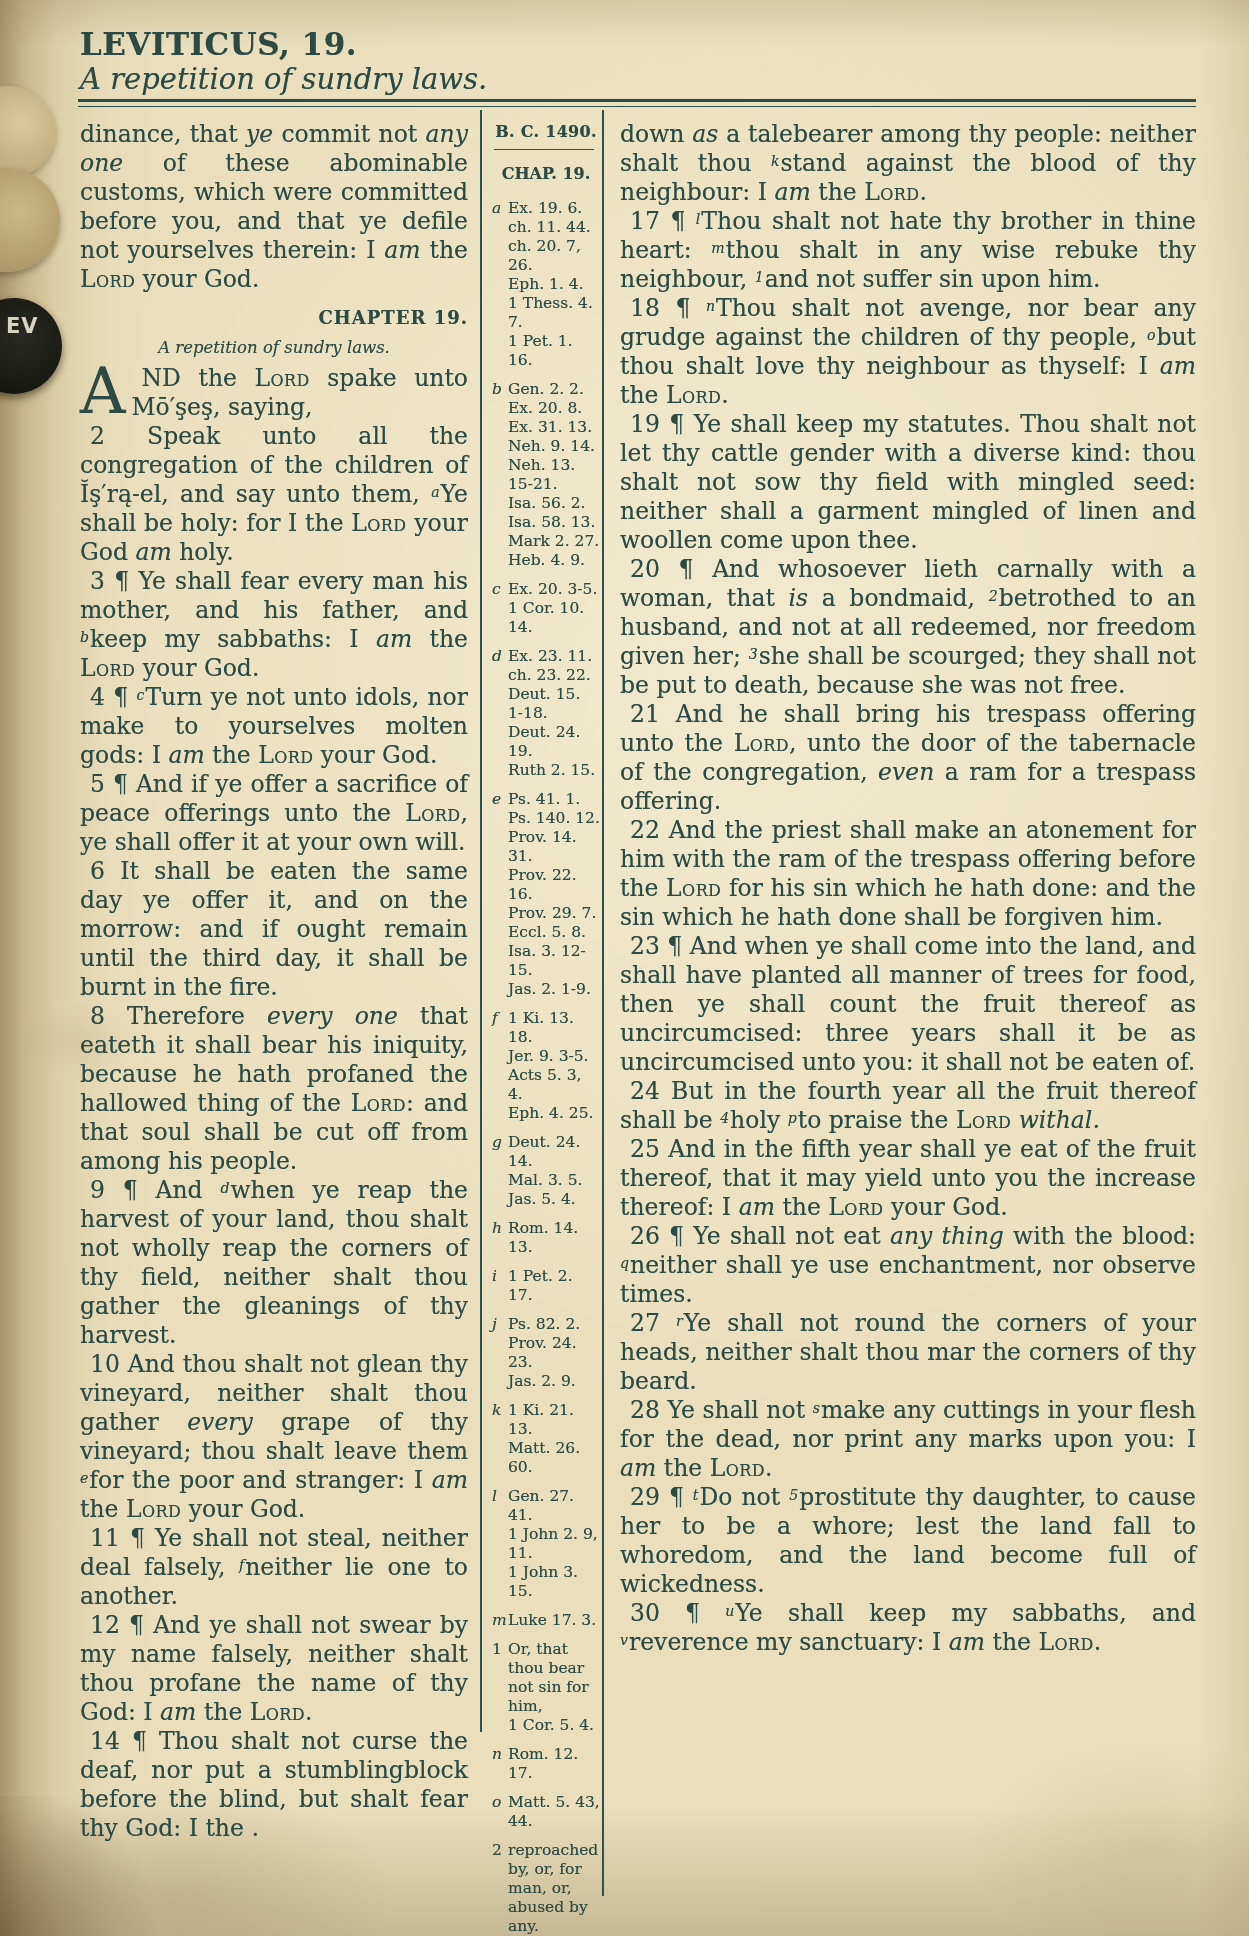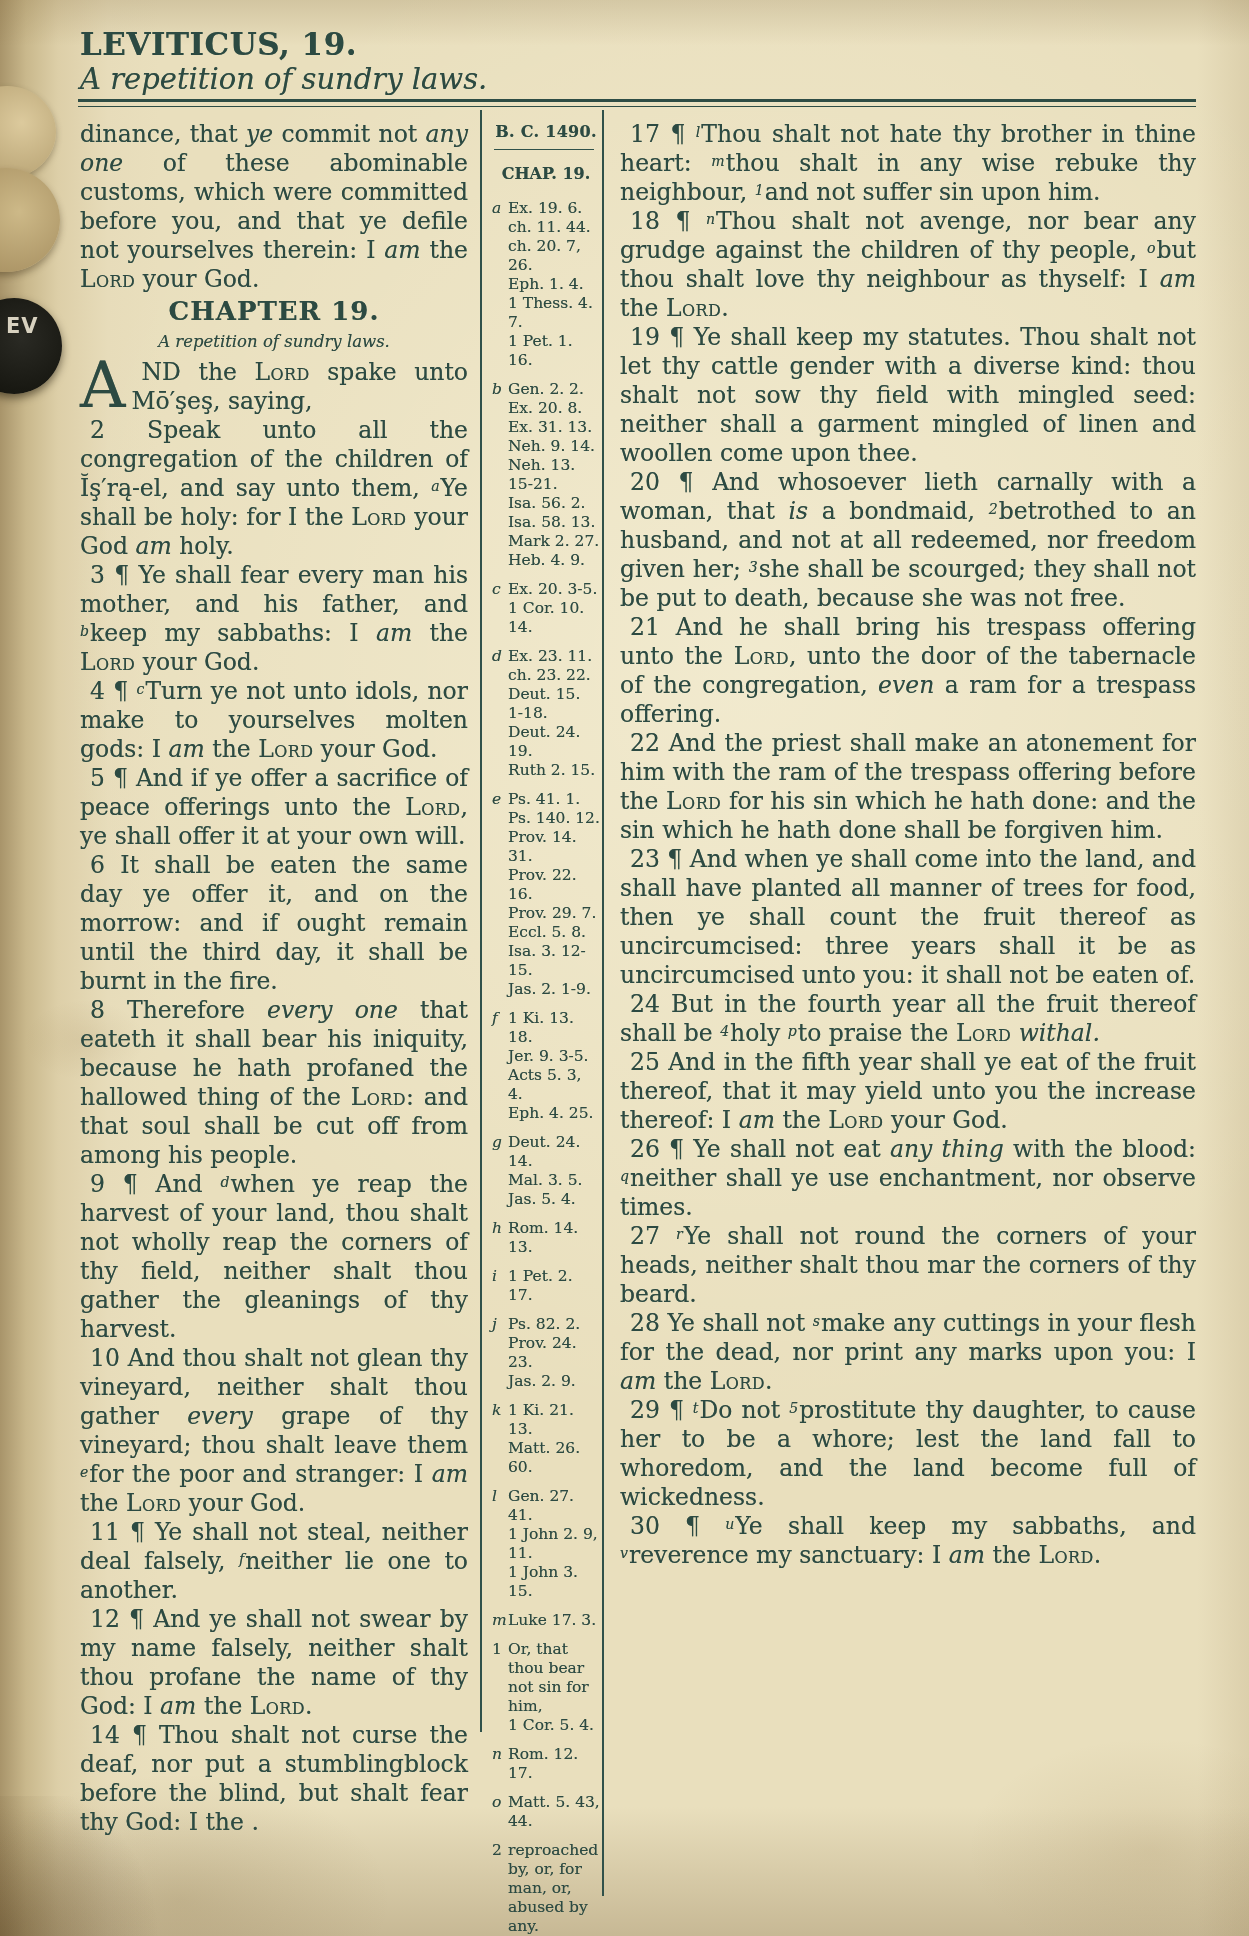--- a/index.html
+++ b/index.html
@@ -57,21 +57,21 @@
 
   .txtcol{font-size:23.5px;line-height:29px;text-align:justify;}
   .col-left{padding:6px 12px 0 2px;}
   .col-right{padding:6px 0 0 16px;}
   .verse{margin:0;text-indent:10px;}
   .verse.flush{text-indent:0;}
   em{font-style:italic;}
   .lord{font-variant:small-caps;letter-spacing:.4px;}
   .vsup{font-size:60%;font-style:italic;vertical-align:5px;line-height:0;margin-right:1px;}
   .dropcap{float:left;font-size:63px;line-height:49px;padding:3px 6px 0 0;text-indent:0;}
-  .chap-heading{text-align:center;font-size:26px;font-weight:bold;letter-spacing:1px;margin-top:3px;text-indent:0;}
+  .chap-heading{text-align:right;font-size:18px;font-weight:bold;letter-spacing:1px;margin-top:9px;text-indent:0;}
   .chap-subtitle{text-align:center;font-style:italic;font-size:16.5px;margin:1px 0 2px;text-indent:0;}
 
   .refcol{padding:8px 4px 0 12px;font-size:15.5px;line-height:19px;text-align:left;}
   .bc{text-align:center;font-weight:bold;font-size:16px;letter-spacing:.3px;}
   .bc-rule{border-top:1.5px solid #30514a;margin:8px 6px 14px 2px;}
   .chap-label{text-align:center;font-weight:bold;font-size:16px;margin-bottom:16px;}
   .ref{display:flex;margin-bottom:10px;}
   .rm{flex:0 0 16px;}
   .rm.it{font-style:italic;}
   .rt{white-space:pre-line;}
@@ -232,20 +232,21 @@
           </div>
           <div class="ref">
             <span class="rm">3</span>
             <span class="rt">there shall be a scourging, or, they shall be scourged.</span>
           </div>
         </div>
     </div>
 
     <div class="txtcol col-right">
       <div>
+          <p class="verse flush">down <em>as</em> a talebearer among thy people: neither shalt thou <sup class="vsup">k</sup>stand against the blood of thy neighbour: I <em>am</em> the <span class="lord">Lord</span>.</p>
           <p class="verse">17 ¶ <sup class="vsup">l</sup>Thou shalt not hate thy brother in thine heart: <sup class="vsup">m</sup>thou shalt in any wise rebuke thy neighbour, <sup class="vsup">1</sup>and not suffer sin upon him.</p>
           <p class="verse">18 ¶ <sup class="vsup">n</sup>Thou shalt not avenge, nor bear any grudge against the children of thy people, <sup class="vsup">o</sup>but thou shalt love thy neighbour as thyself: I <em>am</em> the <span class="lord">Lord</span>.</p>
           <p class="verse">19 ¶ Ye shall keep my statutes. Thou shalt not let thy cattle gender with a diverse kind: thou shalt not sow thy field with mingled seed: neither shall a garment mingled of linen and woollen come upon thee.</p>
           <p class="verse">20 ¶ And whosoever lieth carnally with a woman, that <em>is</em> a bondmaid, <sup class="vsup">2</sup>betrothed to an husband, and not at all redeemed, nor freedom given her; <sup class="vsup">3</sup>she shall be scourged; they shall not be put to death, because she was not free.</p>
           <p class="verse">21 And he shall bring his trespass offering unto the <span class="lord">Lord</span>, unto the door of the tabernacle of the congregation, <em>even</em> a ram for a trespass offering.</p>
           <p class="verse">22 And the priest shall make an atonement for him with the ram of the trespass offering before the <span class="lord">Lord</span> for his sin which he hath done: and the sin which he hath done shall be forgiven him.</p>
           <p class="verse">23 ¶ And when ye shall come into the land, and shall have planted all manner of trees for food, then ye shall count the fruit thereof as uncircumcised: three years shall it be as uncircumcised unto you: it shall not be eaten of.</p>
           <p class="verse">24 But in the fourth year all the fruit thereof shall be <sup class="vsup">4</sup>holy <sup class="vsup">p</sup>to praise the <span class="lord">Lord</span> <em>withal.</em></p>
           <p class="verse">25 And in the fifth year shall ye eat of the fruit thereof, that it may yield unto you the increase thereof: I <em>am</em> the <span class="lord">Lord</span> your God.</p>
           <p class="verse">26 ¶ Ye shall not eat <em>any thing</em> with the blood: <sup class="vsup">q</sup>neither shall ye use enchantment, nor observe times.</p>

